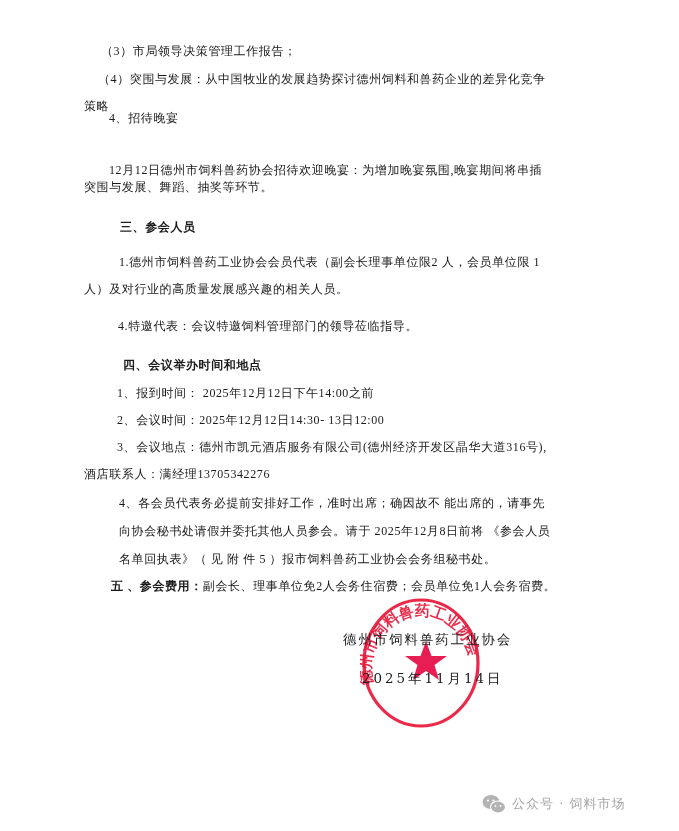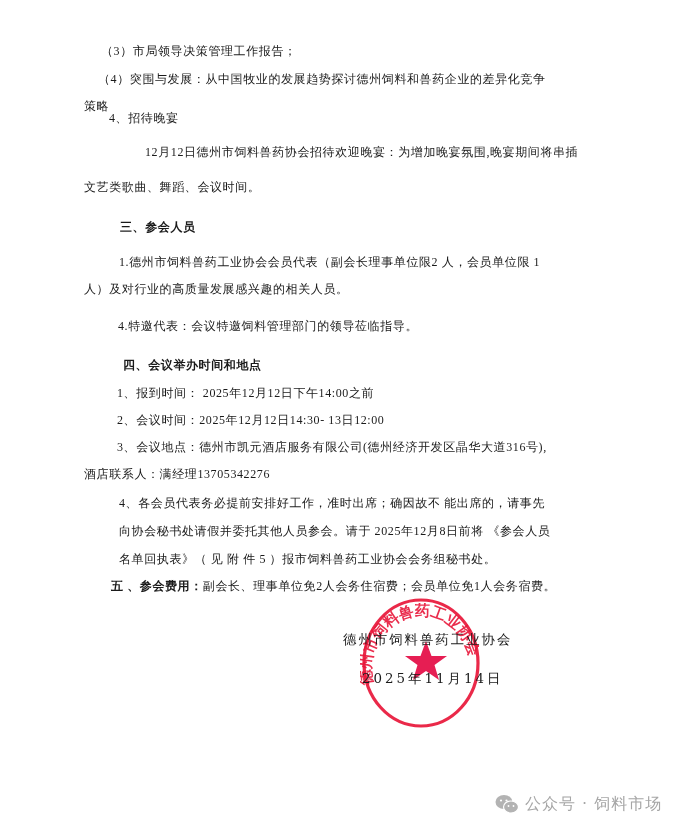--- a/index.html
+++ b/index.html
@@ -13,36 +13,36 @@
     font-size: 12px; line-height: 18px;
     letter-spacing: 0.6px;
     font-family: Liberation Serif, serif;
   }
   .bold { font-weight: bold; }
   .stamp {
     position: absolute; left: 360px; top: 596px; width: 122px; height: 134px;
   }
   .sig { position: absolute; white-space: nowrap; font-size: 13.4px; line-height: 18px; color: #1a1a1a; letter-spacing: 2px; }
   .footer {
-    position: absolute; left: 495px; top: 792px; height: 24px;
+    position: absolute; left: 482px; top: 792px; height: 24px;
     display: flex; align-items: center; gap: 6px;
     font-family: "DejaVu Sans", "Liberation Sans", sans-serif;
-    font-size: 16px; color: #a6a6a6; letter-spacing: 1px;
+    font-size: 13px; color: #a6a6a6; letter-spacing: 1px;
   }
 </style>
 </head>
 <body>
 
 <div>
   <div class="line" style="left:101px; top:42px;">（3）市局领导决策管理工作报告；</div>
   <div class="line" style="left:98px; top:70px;">（4）突围与发展：从中国牧业的发展趋势探讨德州饲料和兽药企业的差异化竞争</div>
   <div class="line" style="left:84px; top:97px;">策略</div>
   <div class="line" style="left:109px; top:109px;">4、招待晚宴</div>
-  <div class="line" style="left:109px; top:143px;margin-left:36px;">12月12日德州市饲料兽药协会招待欢迎晚宴：为增加晚宴氛围,晚宴期间将串插</div>
-  <div class="line" style="left:84px; top:178px;">文艺类歌曲、舞蹈、会议时间。</div>
+  <div class="line" style="left:109px; top:161px;">12月12日德州市饲料兽药协会招待欢迎晚宴：为增加晚宴氛围,晚宴期间将串插</div>
+  <div class="line" style="left:84px; top:178px;">突围与发展、舞蹈、抽奖等环节。</div>
 
   <div class="line bold" style="left:120px; top:218px;">三、参会人员</div>
   <div class="line" style="left:119px; top:253px;">1.德州市饲料兽药工业协会会员代表（副会长理事单位限2 人，会员单位限 1</div>
   <div class="line" style="left:84px; top:280px;">人）及对行业的高质量发展感兴趣的相关人员。</div>
   <div class="line" style="left:118px; top:317px;">4.特邀代表：会议特邀饲料管理部门的领导莅临指导。</div>
 
   <div class="line bold" style="left:123px; top:356px;">四、会议举办时间和地点</div>
   <div class="line" style="left:117px; top:384px;">1、报到时间： 2025年12月12日下午14:00之前</div>
   <div class="line" style="left:117px; top:411px;text-align:center;">2、会议时间：2025年12月12日14:30- 13日12:00</div>
   <div class="line" style="left:117px; top:438px;">3、会议地点：德州市凯元酒店服务有限公司(德州经济开发区晶华大道316号),</div>

